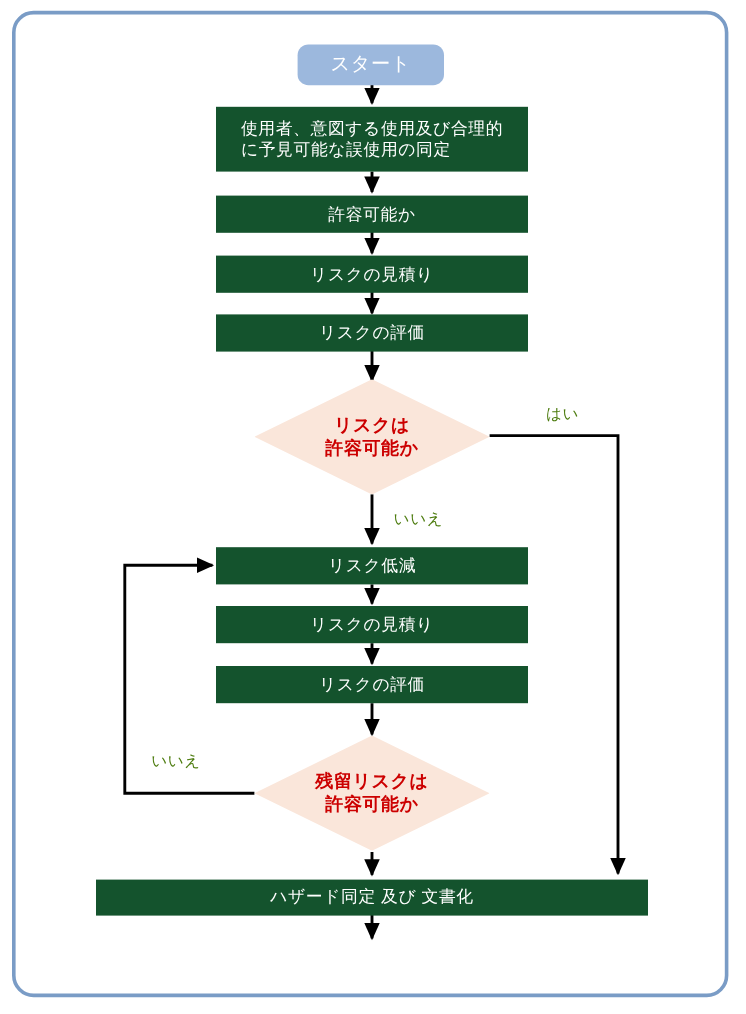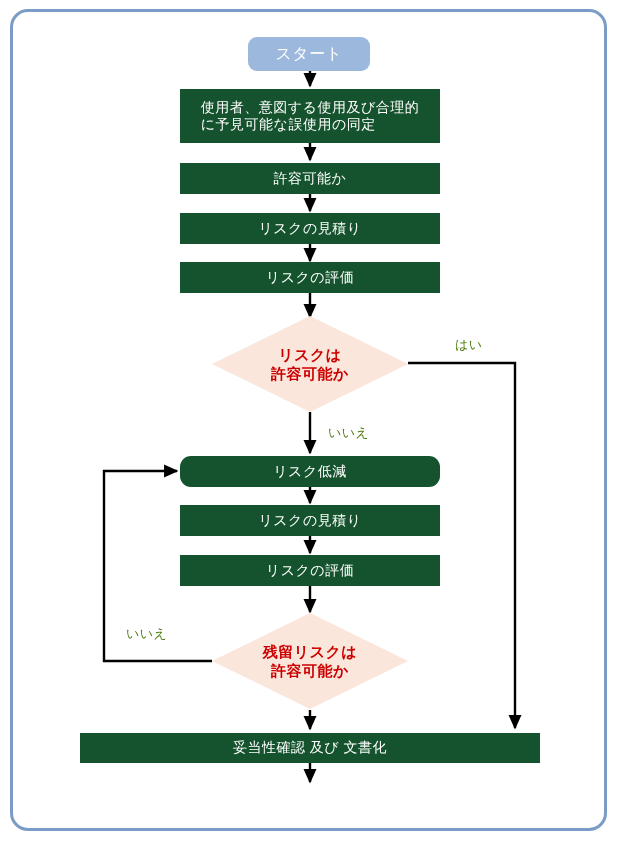--- a/index.html
+++ b/index.html
@@ -130,30 +130,30 @@
 
   <div class="node process" style="left:180px; top:163px; width:260px; height:31px;">許容可能か</div>
 
   <div class="node process" style="left:180px; top:213px; width:260px; height:31px;">リスクの見積り</div>
 
   <div class="node process" style="left:180px; top:262px; width:260px; height:31px;">リスクの評価</div>
 
   <div class="decision" style="left:212px; top:316px; width:196px; height:96px;">リスクは
 許容可能か</div>
 
-  <div class="node process" style="left:180px; top:456px; width:260px; height:31px;border-radius:11px;">リスク低減</div>
+  <div class="node process" style="left:180px; top:456px; width:260px; height:31px;">リスク低減</div>
 
   <div class="node process" style="left:180px; top:505px; width:260px; height:31px;">リスクの見積り</div>
 
   <div class="node process" style="left:180px; top:555px; width:260px; height:31px;">リスクの評価</div>
 
   <div class="decision" style="left:212px; top:613px; width:196px; height:96px;">残留リスクは
 許容可能か</div>
 
-  <div class="node process" style="left:80px; top:733px; width:460px; height:30px;">妥当性確認 及び 文書化</div>
+  <div class="node process" style="left:80px; top:733px; width:460px; height:30px;">ハザード同定 及び 文書化</div>
 
 
   <div class="edge-label" style="left:455px; top:336px;">はい</div>
 
   <div class="edge-label" style="left:328px; top:424px;">いいえ</div>
 
   <div class="edge-label" style="left:126px; top:625px;">いいえ</div>
 
 </div>
 

